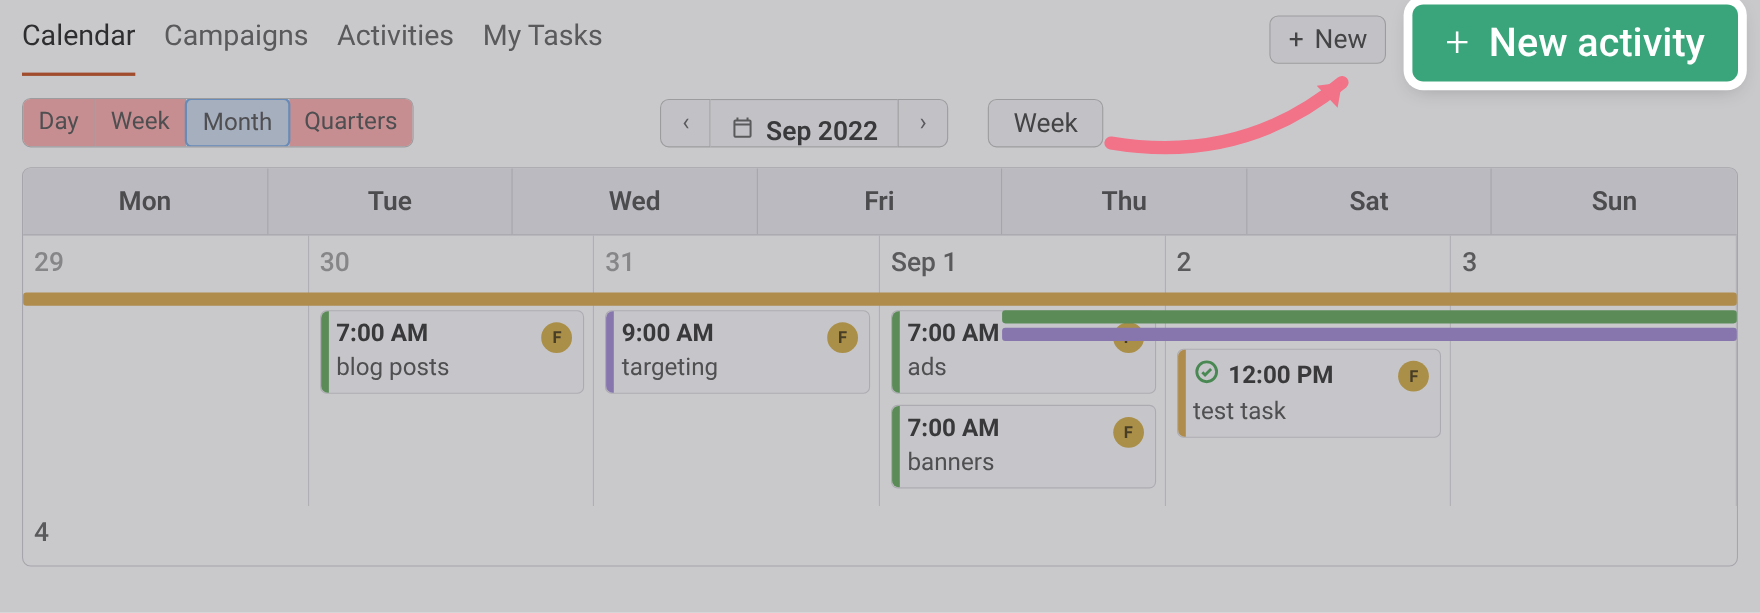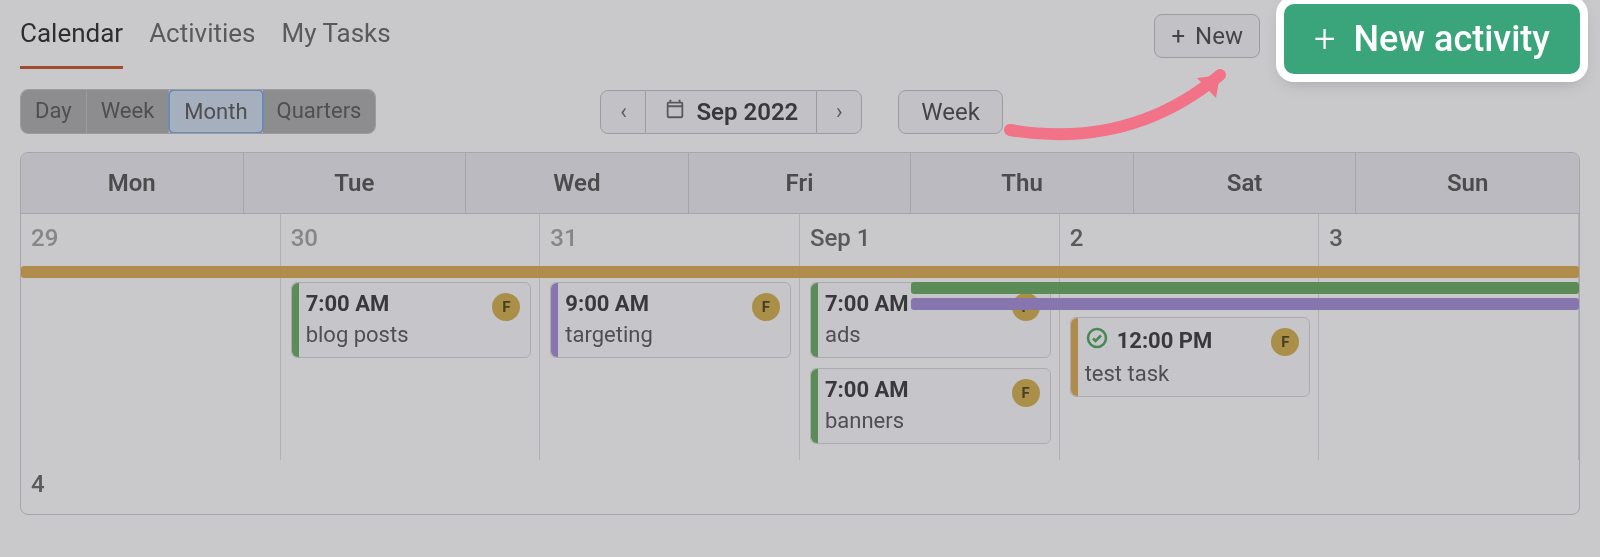--- a/index.html
+++ b/index.html
@@ -10,29 +10,29 @@
   .dim { position: absolute; inset: 0; background: rgba(100,100,110,0.35); pointer-events: none; z-index: 5; }
 
   
   .tabs { display: flex; gap: 26px; padding: 12px 20px 0 20px; font-size: 26px; color: #555; }
   .tab { padding: 6px 0 18px 0; cursor: pointer; }
   .tab.active { color: #111; border-bottom: 3px solid #c2410c; }
 
   
   .toolbar { display: flex; align-items: center; padding: 20px 20px 18px 20px; gap: 14px; }
   .btn-group { display: flex; border: 1px solid #bbb; border-radius: 8px; overflow: hidden; }
-  .btn-group .seg { padding: 8px 14px; font-size: 22px; color: #444; background: #a3a3a3; border-right: 1px solid #bbb; cursor: pointer; }
+  .btn-group .seg { padding: 8px 14px; font-size: 22px; color: #444; background: #fca5a5; border-right: 1px solid #bbb; cursor: pointer; }
   .btn-group .seg:last-child { border-right: none; }
   .btn-group .seg.active { background: #c8d7ea; border: 2px solid #6aa0e0; border-radius: 6px; margin: -1px; z-index: 1; position: relative; }
 
   .center-nav { display: flex; align-items: center; margin-left: 210px; }
   .nav-btn { display:flex; align-items:center; justify-content:center; width:46px; height:44px; border:1px solid #bbb; background:#f5f5f6; font-size:22px; color:#555; cursor:pointer; }
   .nav-btn.prev { border-radius:8px 0 0 8px; }
   .nav-btn.next { border-radius:0 8px 8px 0; }
-  .month-label { display:flex; align-items:center; gap:10px; padding:0 18px; height:44px; border-top:1px solid #bbb; border-bottom:1px solid #bbb; background:#f5f5f6; font-size:24px; font-weight:600; color:#222; }
+  .month-label { display:flex; align-items:flex-end; gap:10px; padding:0 18px; height:44px; border-top:1px solid #bbb; border-bottom:1px solid #bbb; background:#f5f5f6; font-size:24px; font-weight:600; color:#222; }
   .cal-icon svg { width:22px; height:22px; fill:#555; }
 
   .today-btn { margin-left:22px; height:44px; padding:0 22px; border:1px solid #bbb; border-radius:8px; background:#f5f5f6; font-size:24px; color:#333; cursor:pointer; display:flex; align-items:center; }
 
   .right-controls { margin-left:auto; display:flex; gap:16px; align-items:center; }
   .export-btn { height:44px; padding:0 22px; border:1px solid #bbb; border-radius:8px; background:#f5f5f6; font-size:24px; color:#333; display:flex; align-items:center; cursor:pointer; }
   .filter-btn { height:44px; padding:0 22px; border:1px solid #6aa0e0; border-radius:8px; background:#eef4fc; font-size:24px; color:#2b6cd6; display:flex; align-items:center; cursor:pointer; }
 
   
   .new-dropdown { position:absolute; top:14px; right:340px; display:flex; align-items:center; gap:10px; height:44px; padding:0 16px; border:1px solid #bbb; border-radius:8px; font-size:24px; color:#333; background:#f5f5f6; z-index:1; }
@@ -77,20 +77,21 @@
 
 <div class="app">
 
   <div class="new-dropdown">
     <span>+</span>
     <span>New</span>
   </div>
 
   <div class="tabs">
     <div class="tab active"><span>Calendar</span></div>
+    <div class="tab"><span>Campaigns</span></div>
     <div class="tab"><span>Activities</span></div>
     <div class="tab"><span>My Tasks</span></div>
   </div>
 
   <div class="toolbar">
     <div class="btn-group">
       <div class="seg"><span>Day</span></div>
       <div class="seg"><span>Week</span></div>
       <div class="seg active"><span>Month</span></div>
       <div class="seg"><span>Quarters</span></div>

